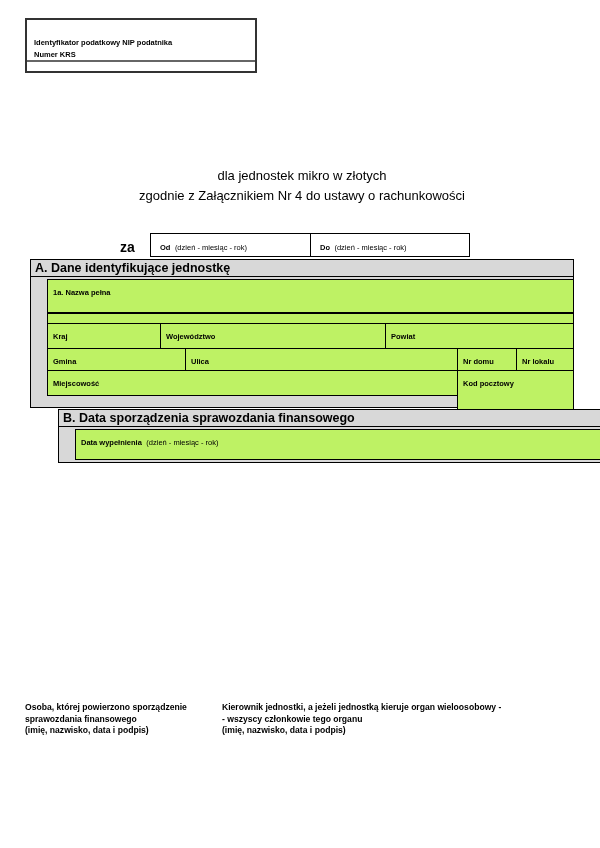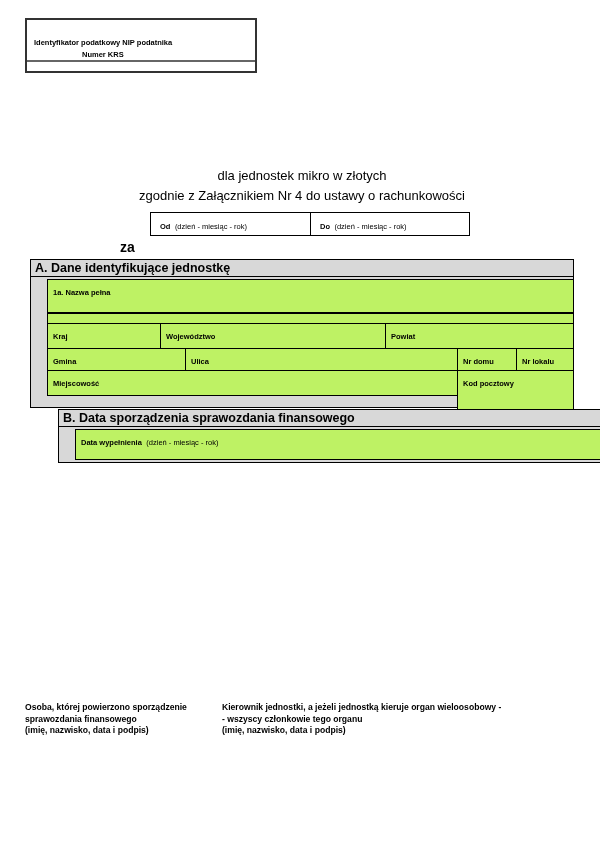--- a/index.html
+++ b/index.html
@@ -7,31 +7,31 @@
     position:relative; width:600px; height:848px; background:#ffffff;
     font-family:"Liberation Sans", sans-serif; color:#000; overflow:hidden;
   }
   
   .topbox {
     position:absolute; left:25px; top:18px; width:232px; height:55px;
     border:2px solid #333; box-sizing:border-box; background:#fff;
   }
   .topbox .cell1 { position:absolute; left:0; top:0; right:0; height:26px;
     border-bottom:2px solid #666; box-sizing:border-box;margin-top:16px; }
-  .topbox .cell2 { position:absolute; left:0; top:28px; right:0; bottom:0;margin-left:48px; }
+  .topbox .cell2 { position:absolute; left:0; top:28px; right:0; bottom:0; }
   .topbox .lbl { position:absolute; left:7px; top:2px; font-size:7.5px; font-weight:bold; }
   
   .title-line { position:absolute; text-align:center; }
   .t-main { left:0; top:146px; width:535px; font-size:17.5px; font-weight:bold; }
   .t-sub1 { left:0; top:168px; width:604px; font-size:13px; }
   .t-sub2 { left:0; top:188px; width:604px; font-size:13px; }
   
   .za { position:absolute; left:120px; top:239px; font-size:14px; font-weight:bold; }
   .period {
-    position:absolute; left:150px; top:212px; width:320px; height:24px;
+    position:absolute; left:150px; top:233px; width:320px; height:24px;
     border:1.5px solid #000; box-sizing:border-box; background:#fff;
   }
   .period .pcell { position:absolute; top:0; bottom:0; box-sizing:border-box; padding:2px 0 0 9px; }
   .period .pcell.from { left:0; width:160px; border-right:1.5px solid #000; }
   .period .pcell.to { left:160px; right:0; }
   .flbl { font-size:7.5px; font-weight:bold; }
   .fhint { font-size:7.5px; font-weight:normal; }
   
   .section {
     position:absolute; left:30px; width:544px; background:#d8d8d8;

